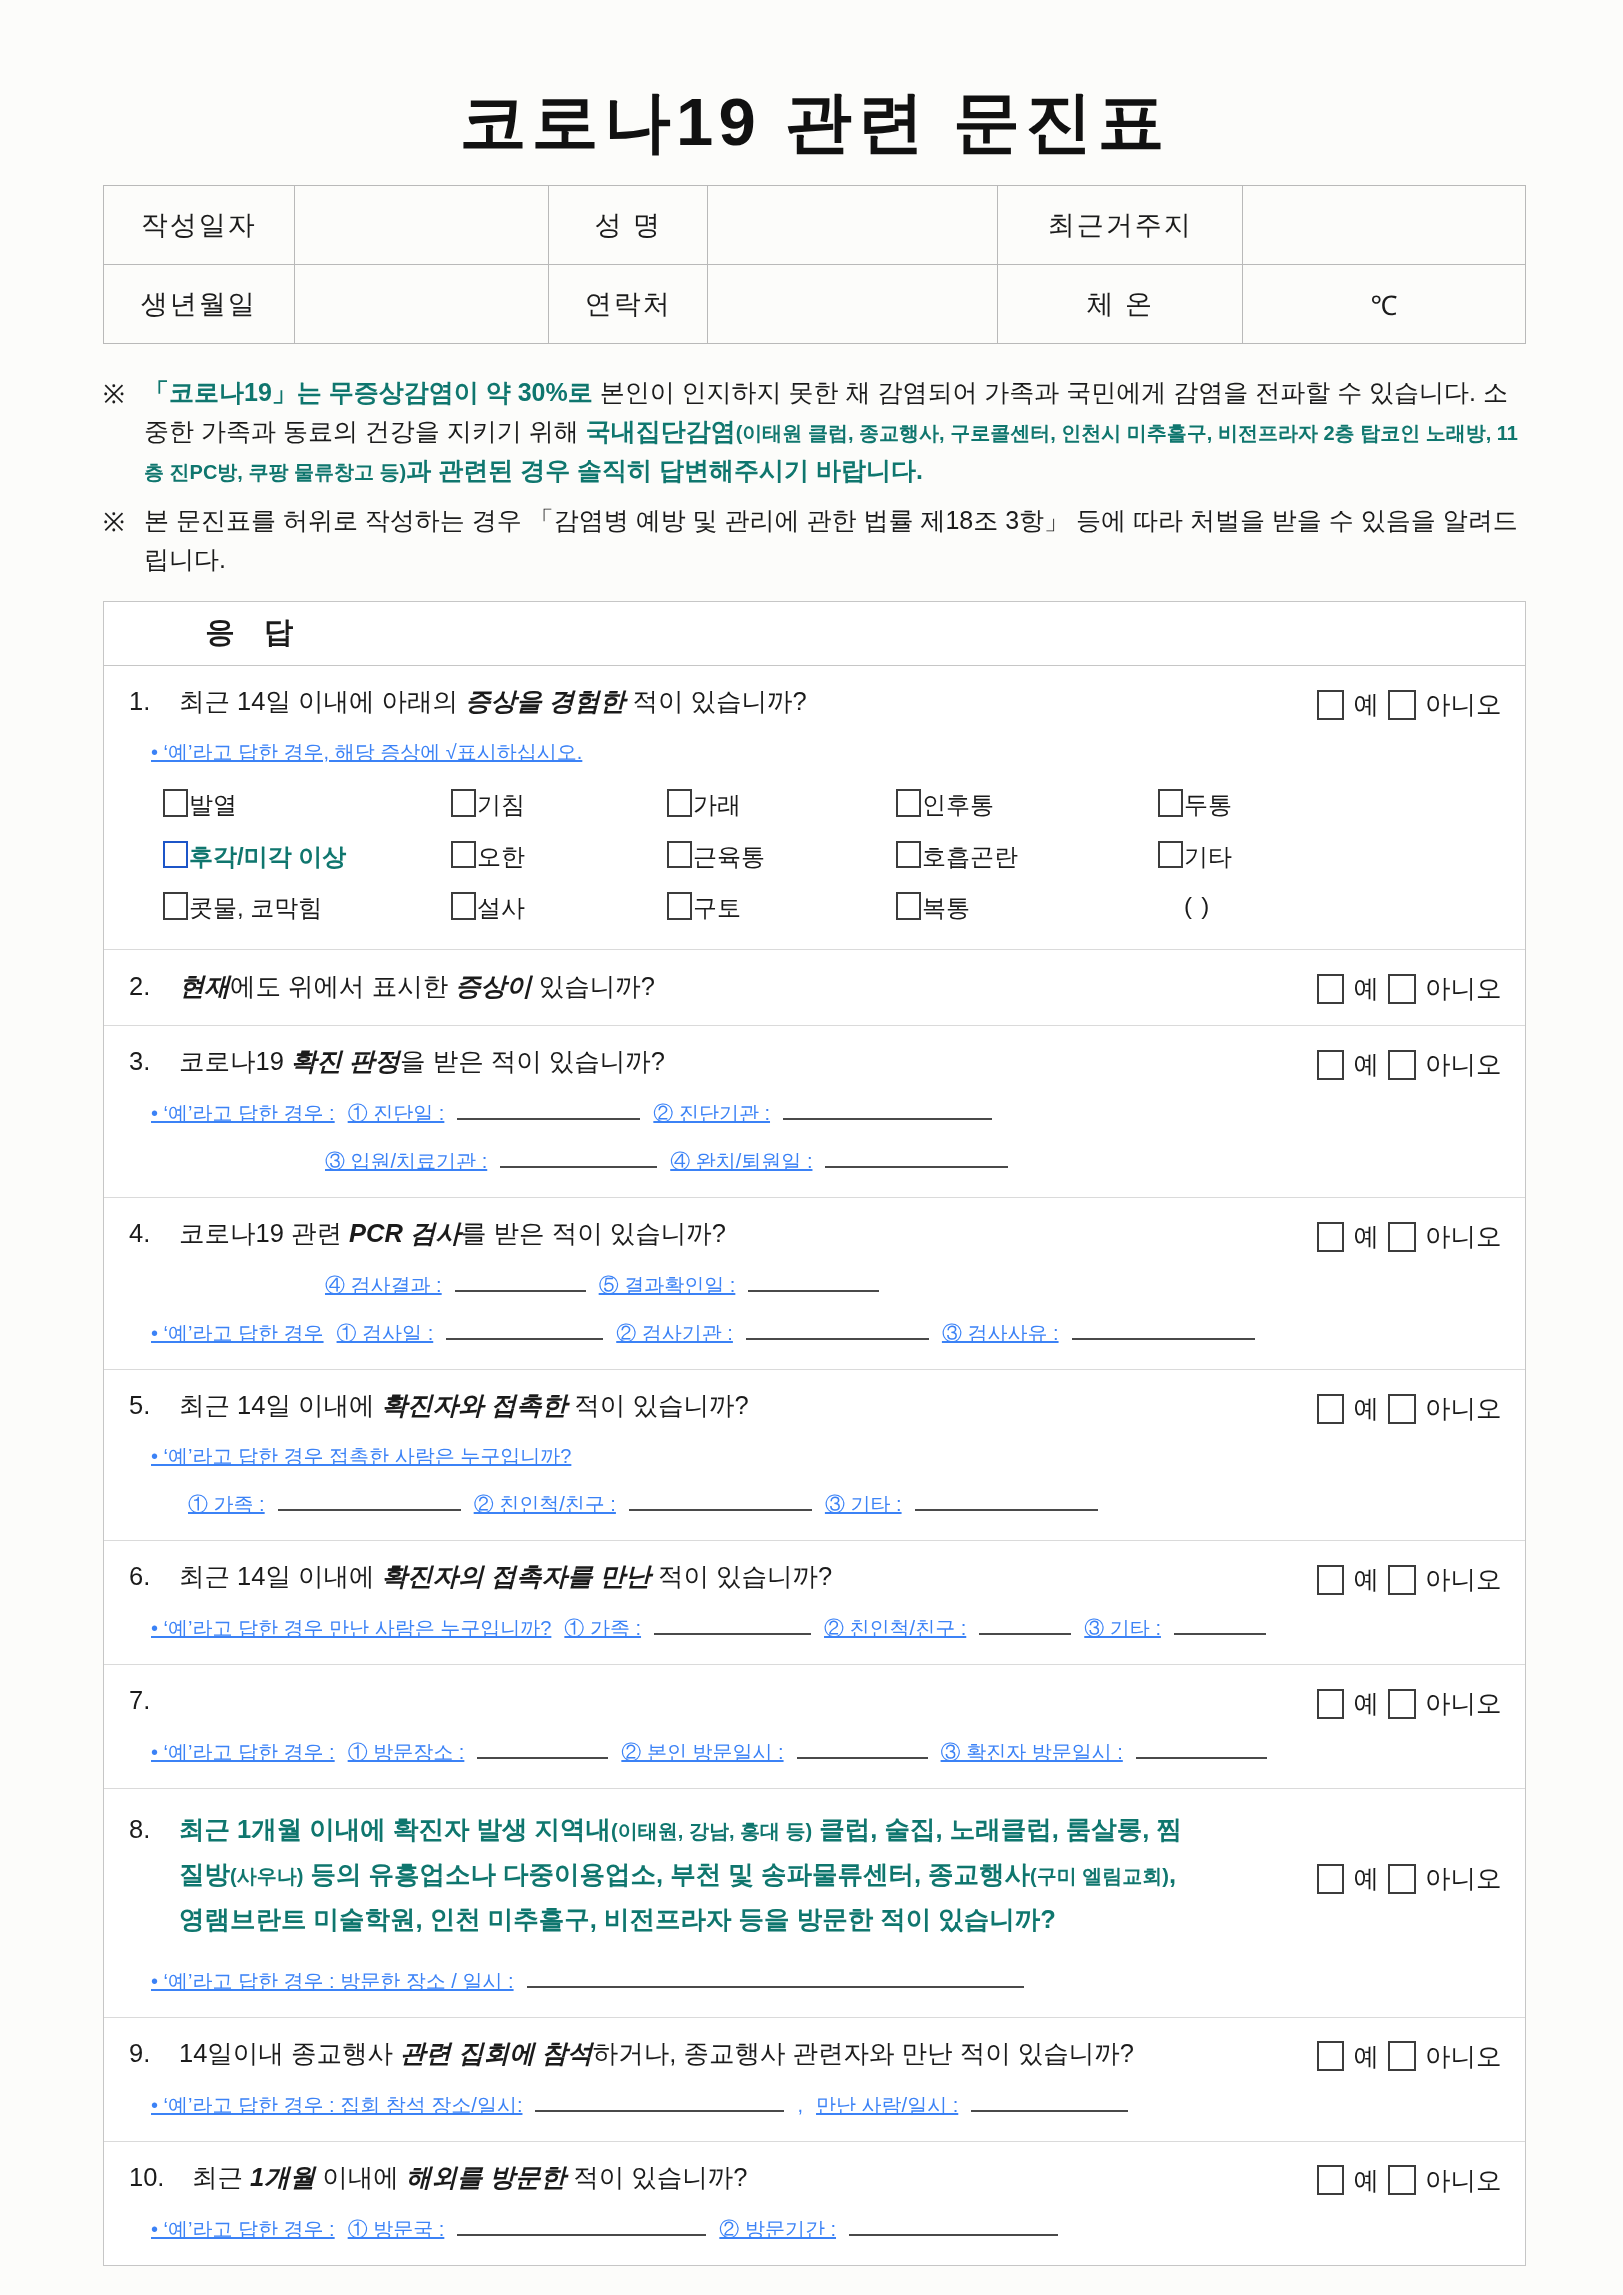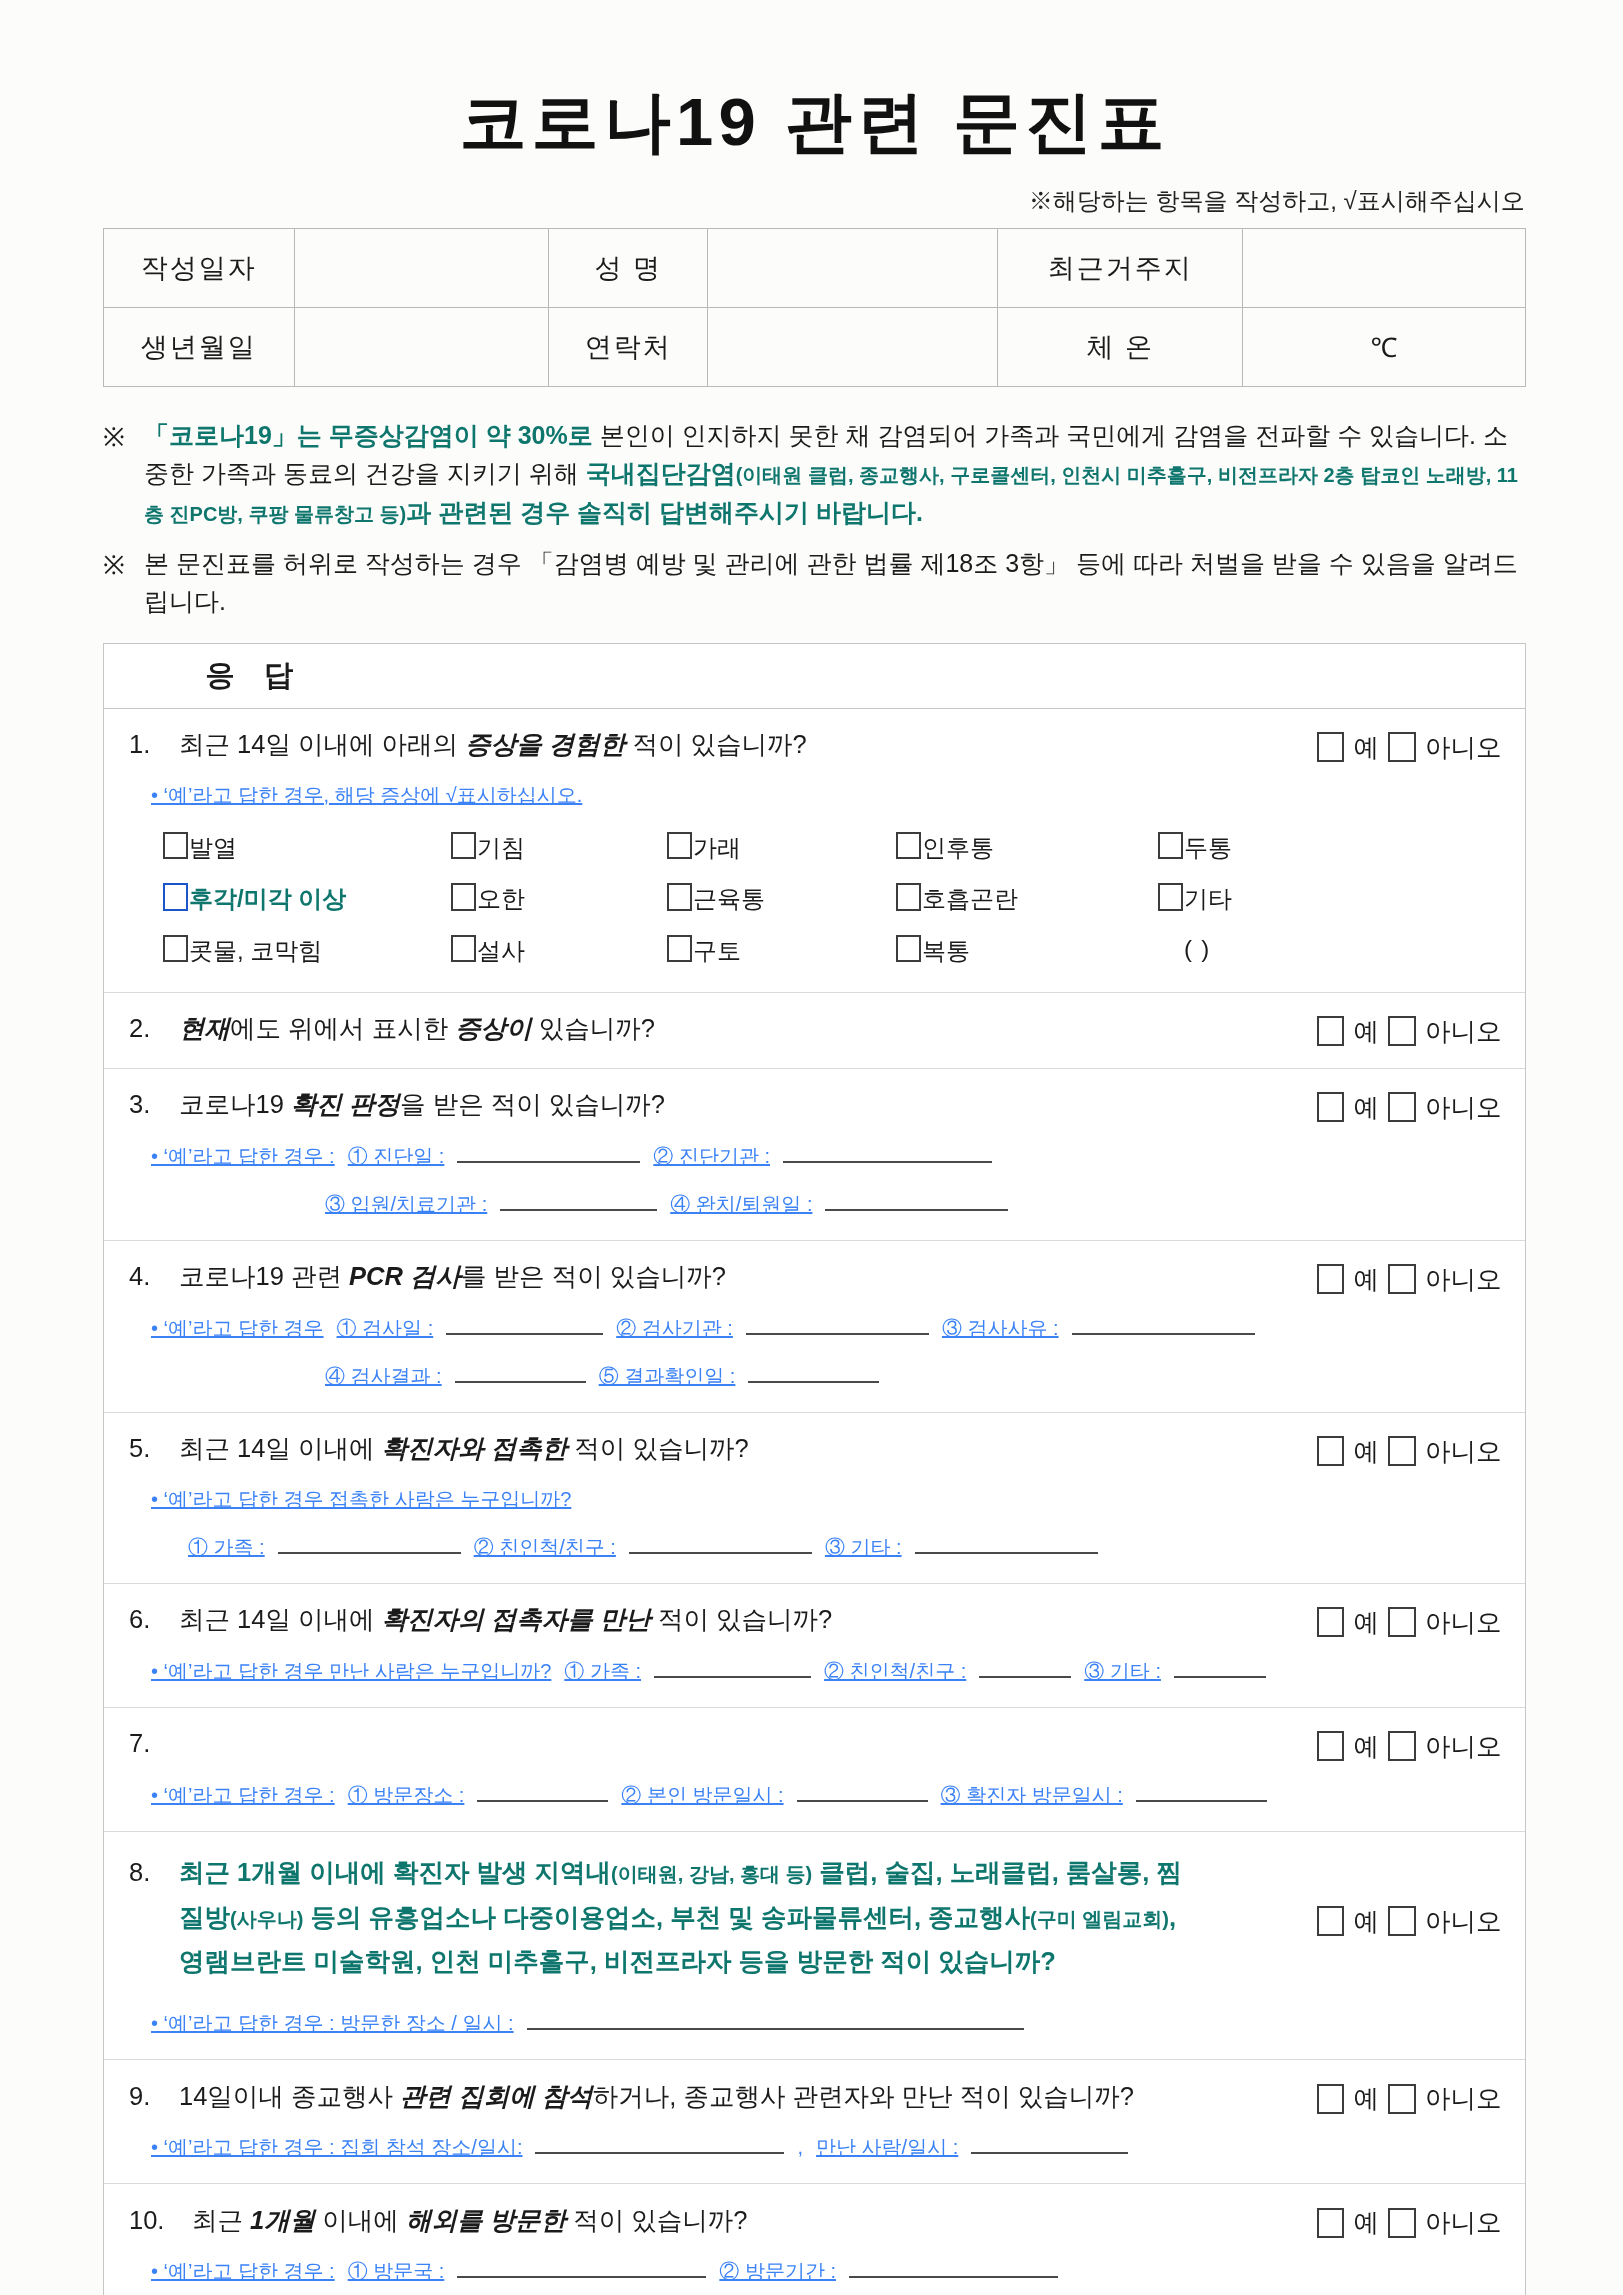--- a/index.html
+++ b/index.html
@@ -60,21 +60,20 @@
   .etc-paren { padding-left:26px; letter-spacing:1.3px; }
 
   .q8text { line-height:1.75; }
 </style>
 </head>
 <body>
 
 <div class="page">
 
   <h1 class="title">코로나19 관련 문진표</h1>
-  <div class="instr">※해당하는 항목을 작성하고, √표시해주십시오</div>
 
   <table class="info">
     <colgroup>
       <col style="width:13.4%">
         <col style="width:17.9%">
         <col style="width:11.2%">
       <col style="width:20.4%">
         <col style="width:17.2%">
         <col style="width:19.9%">
     </colgroup>
@@ -233,34 +232,34 @@
       <div class="qline">
         <span class="qnum">4.</span>
         <span><span>코로나19 관련 </span><span class="b">PCR 검사</span><span>를 받은 적이 있습니까?</span></span>
       </div>
       <div class="answers">
         <span class="cb"></span>
           <span>예</span>
         <span class="cb"></span>
           <span>아니오</span>
       </div>
+      <div class="sub indent">
+        <span>④ 검사결과 :</span>
+          <span class="blank w200"></span>
+        <span>⑤ 결과확인일 :</span>
+          <span class="blank w200"></span>
+      </div>
       <div class="sub">
         <span>• ‘예’라고 답한 경우</span>
         <span>① 검사일 :</span>
           <span class="blank w240"></span>
         <span>② 검사기관 :</span>
           <span class="blank w280"></span>
         <span>③ 검사사유 :</span>
           <span class="blank w280"></span>
-      </div>
-      <div class="sub indent">
-        <span>④ 검사결과 :</span>
-          <span class="blank w200"></span>
-        <span>⑤ 결과확인일 :</span>
-          <span class="blank w200"></span>
       </div>
     </div>
 
     <div class="qblock">
       <div class="qline">
         <span class="qnum">5.</span>
         <span><span>최근 14일 이내에 </span><span class="b">확진자와 접촉한</span><span> 적이 있습니까?</span></span>
       </div>
       <div class="answers">
         <span class="cb"></span>

